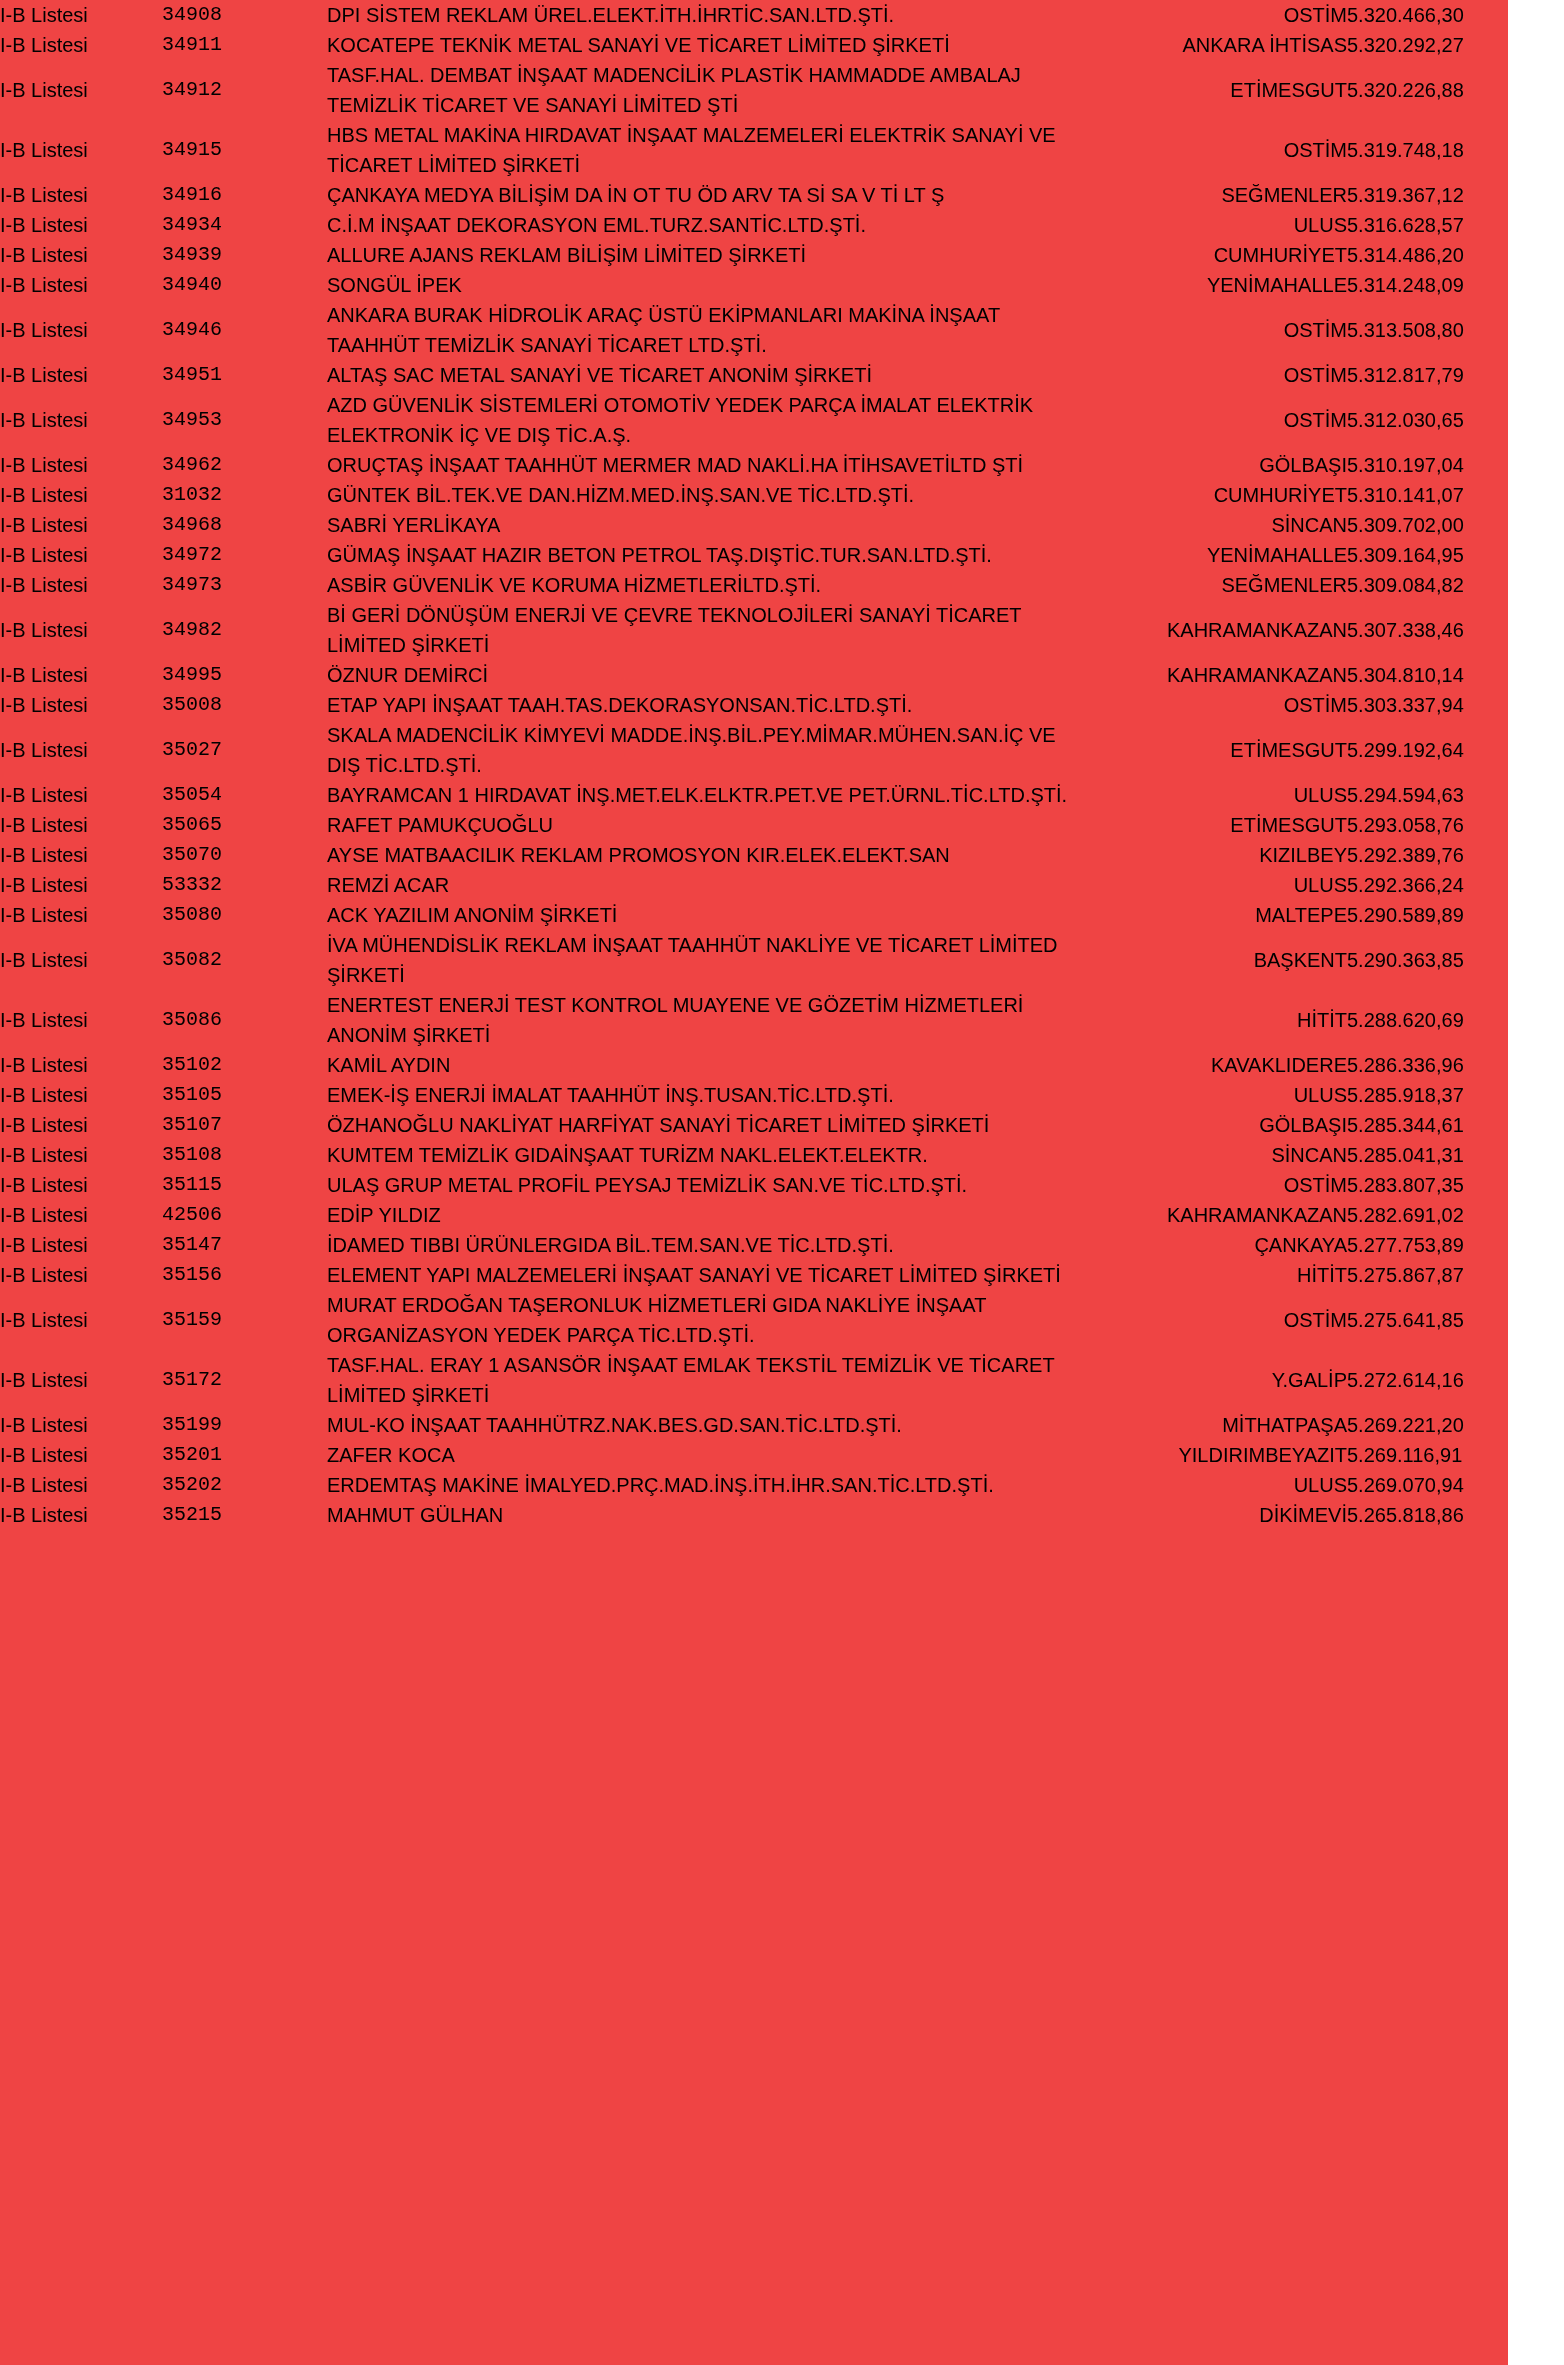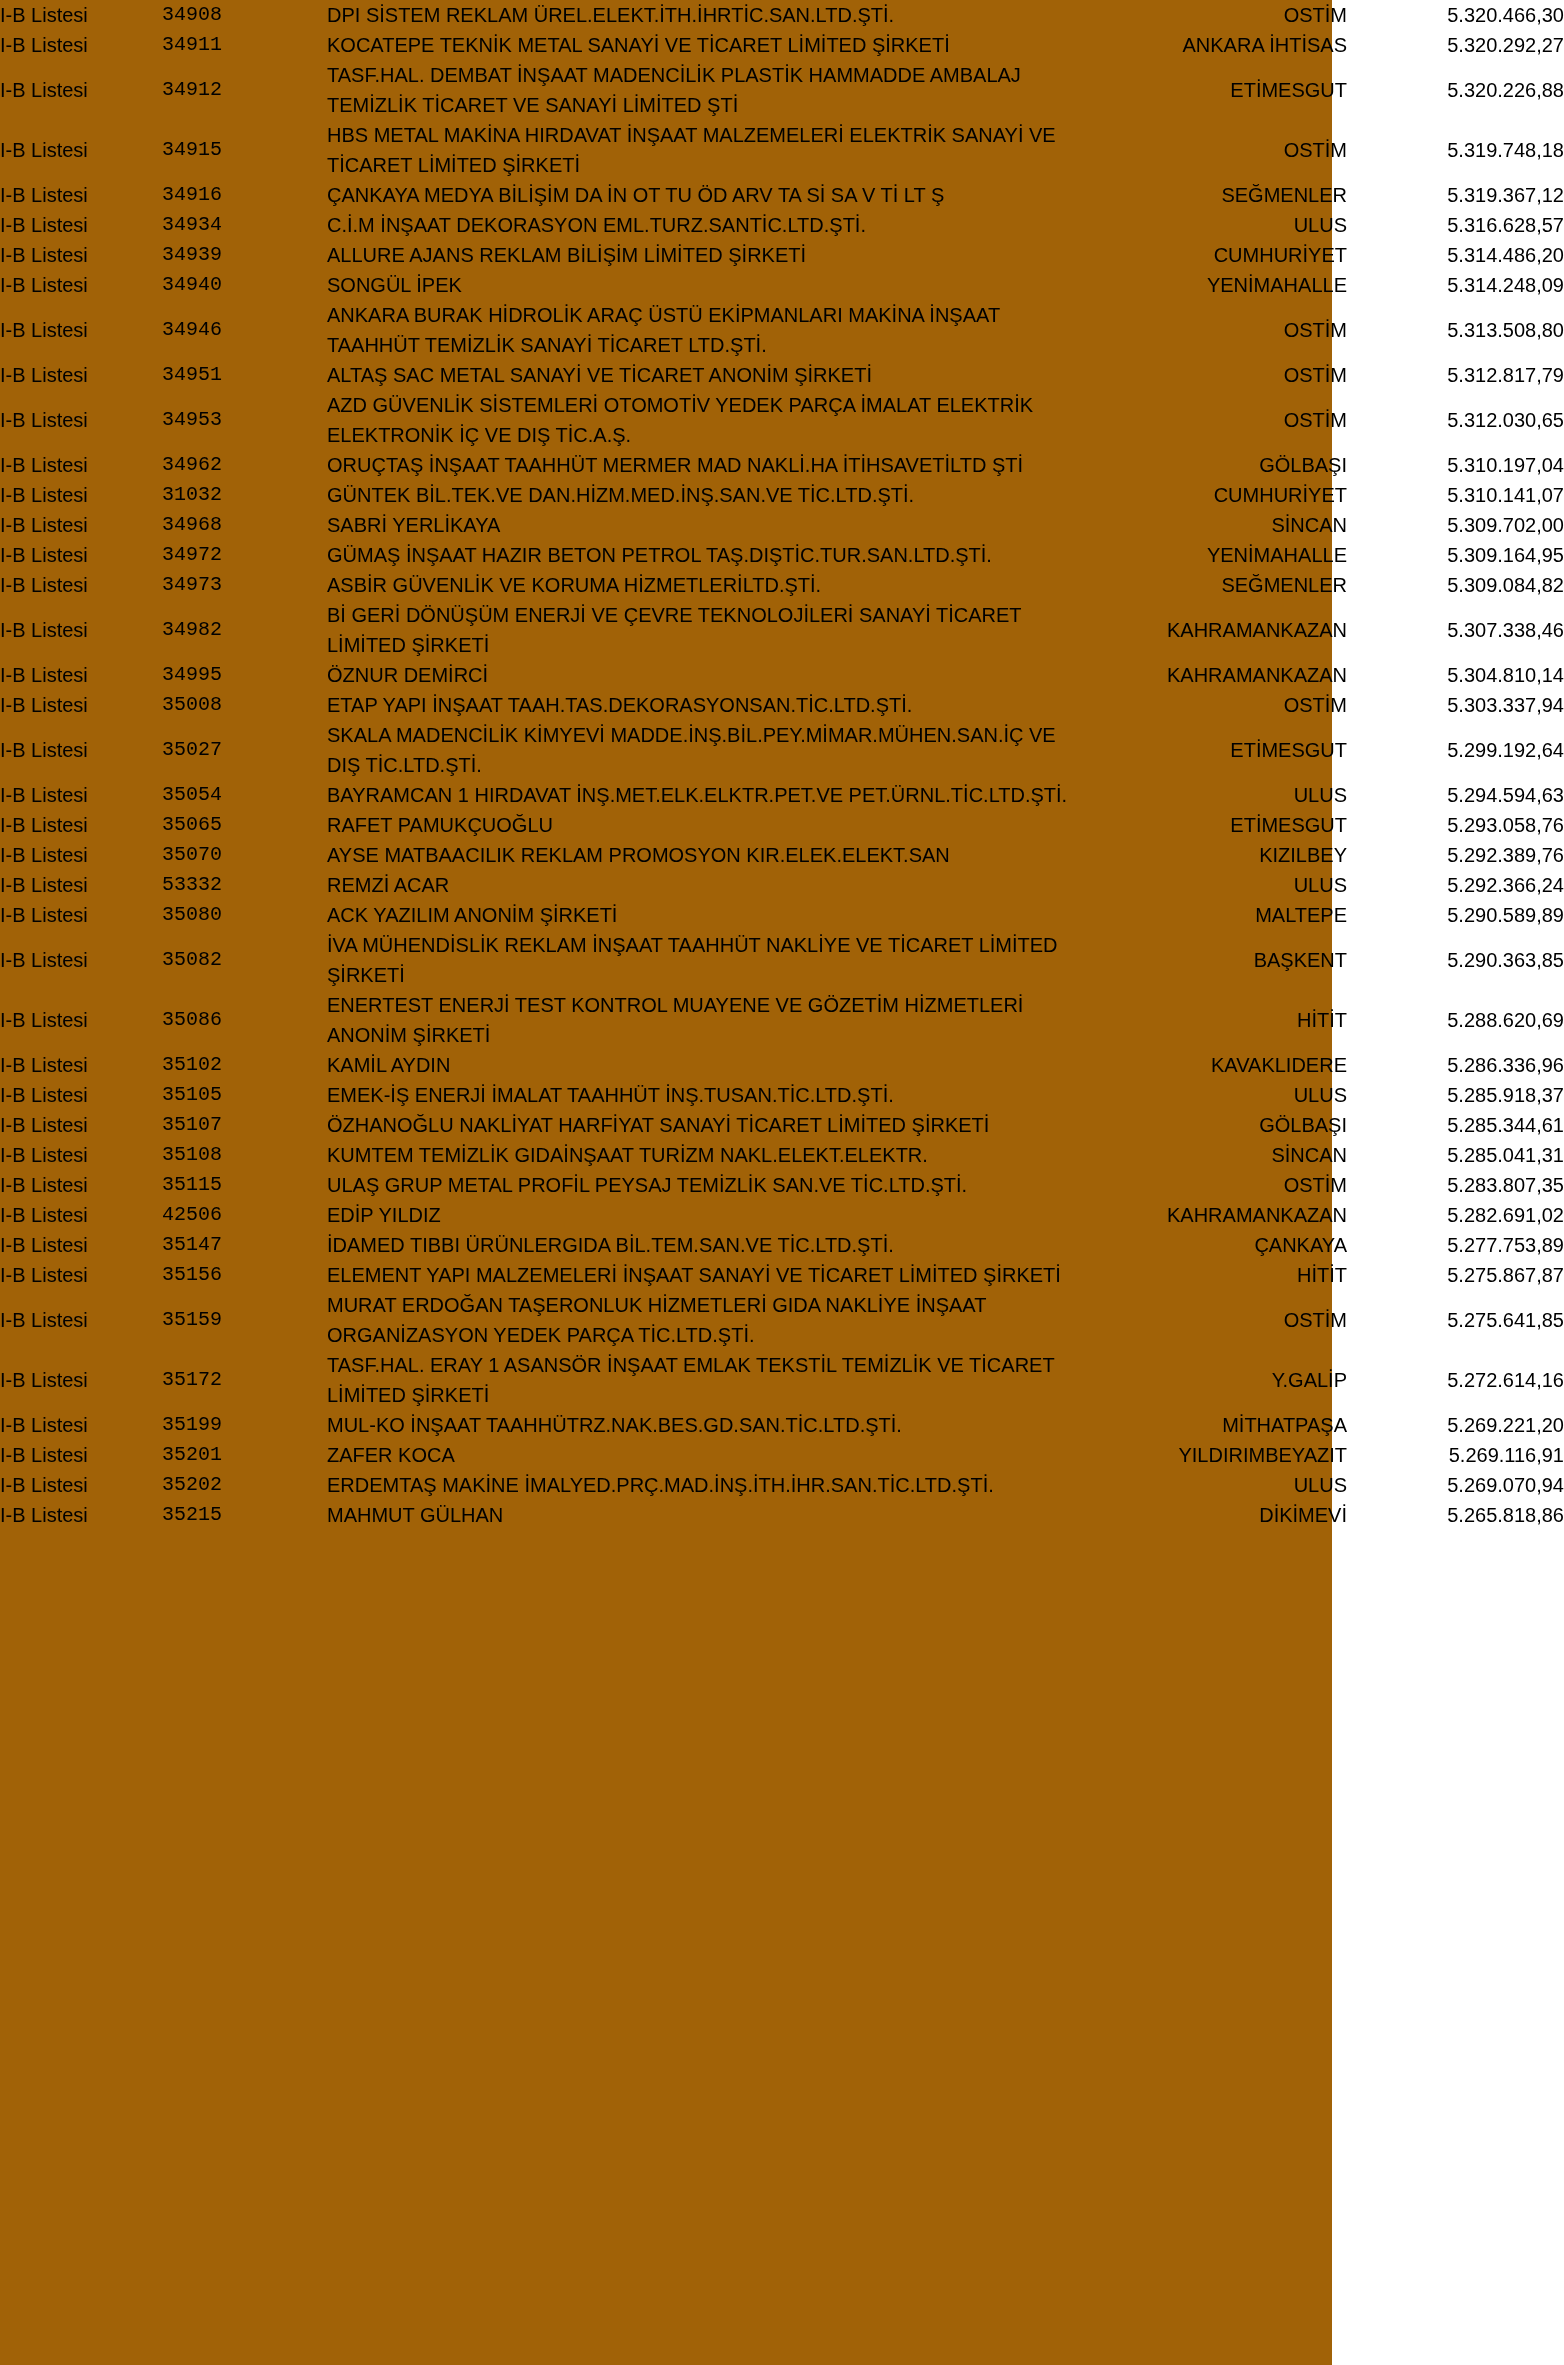--- a/index.html
+++ b/index.html
@@ -7,24 +7,24 @@
     padding: 0;
     background: #ffffff;
   }
   body {
     width: 1564px;
     font-family: "Liberation Sans", sans-serif;
     color: #000000;
     -webkit-font-smoothing: antialiased;
   }
   .page {
-    width: 1332px;
+    width: 1508px;
     min-height: 2366px;
     position: relative;
-    background: #a16207;
+    background: #ef4444;
     box-sizing: border-box;
     padding: 0;
   }
   table.listing {
     width: 1564px;
     border-collapse: collapse;
     table-layout: fixed;
   }
   table.listing td {
     vertical-align: middle;
@@ -52,21 +52,20 @@
     padding-left: 14px;
     padding-right: 7.8px;
     word-wrap: break-word;
   }
   td.cell-dist {
     padding-left: 22px;
     white-space: nowrap;
     text-align: right;
   }
   td.cell-amt {
-    text-align: right;
     padding-right: 33px;
     white-space: nowrap;
   }
   tr.row {
     page-break-inside: avoid;
   }
 </style>
 </head>
 <body>
 

